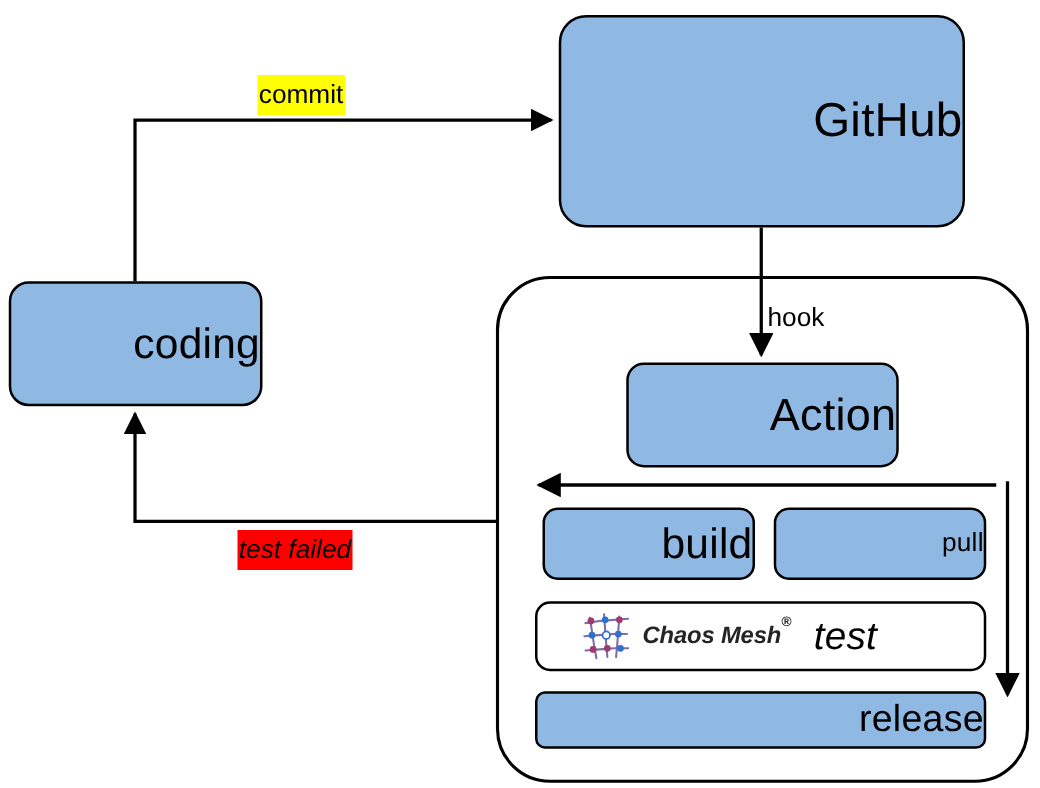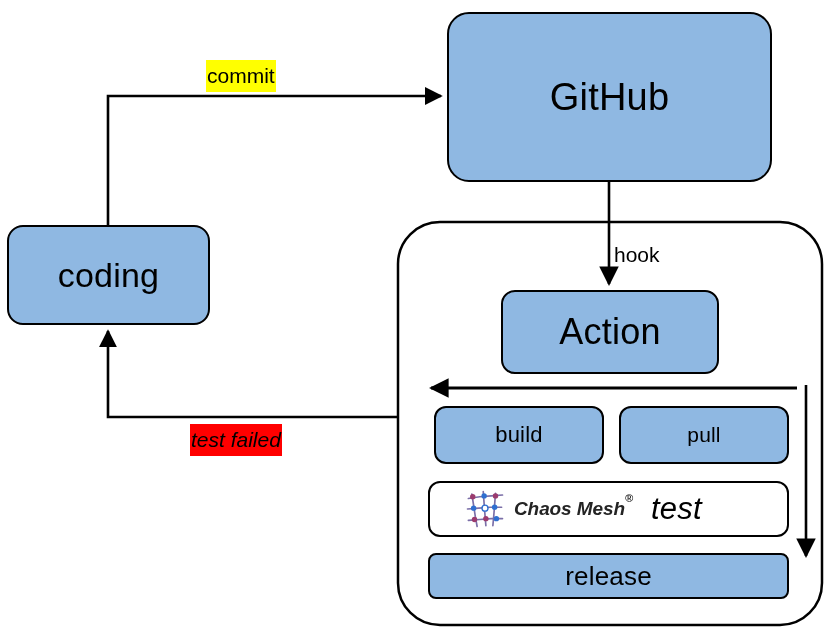--- a/index.html
+++ b/index.html
@@ -25,21 +25,21 @@
     width: 832px;
     height: 630px;
   }
   .node {
     position: absolute;
     box-sizing: border-box;
     border: 2.5px solid #000000;
     background: #8FB8E2;
     display: flex;
     align-items: center;
-    justify-content: center;
+    justify-content: flex-end;
     color: #000000;
     font-family: "Liberation Sans", sans-serif;
     font-weight: 400;
     letter-spacing: 0.2px;
     z-index: 3;
   }
   #node-github {
     left: 447px;
     top: 12px;
     width: 325px;
@@ -62,21 +62,21 @@
     height: 84px;
     border-radius: 14px;
     font-size: 36px;
   }
   #node-build {
     left: 434px;
     top: 406px;
     width: 170px;
     height: 58px;
     border-radius: 12px;
-    font-size: 22px;
+    font-size: 34px;
   }
   #node-pull {
     left: 619px;
     top: 406px;
     width: 170px;
     height: 58px;
     border-radius: 12px;
     font-size: 21px;
   }
   #node-test {
@@ -90,21 +90,21 @@
     justify-content: flex-start;
     padding-left: 34px;
     font-style: italic;
   }
   #node-release {
     left: 428px;
     top: 553px;
     width: 361px;
     height: 46px;
     border-radius: 8px;
-    font-size: 26px;
+    font-size: 30px;
   }
   .chaos-logo {
     width: 42px;
     height: 42px;
     flex: 0 0 auto;
     margin-right: 8px;
   }
   .chaos-wordmark {
     font-family: "Liberation Sans", sans-serif;
     font-weight: bold;

